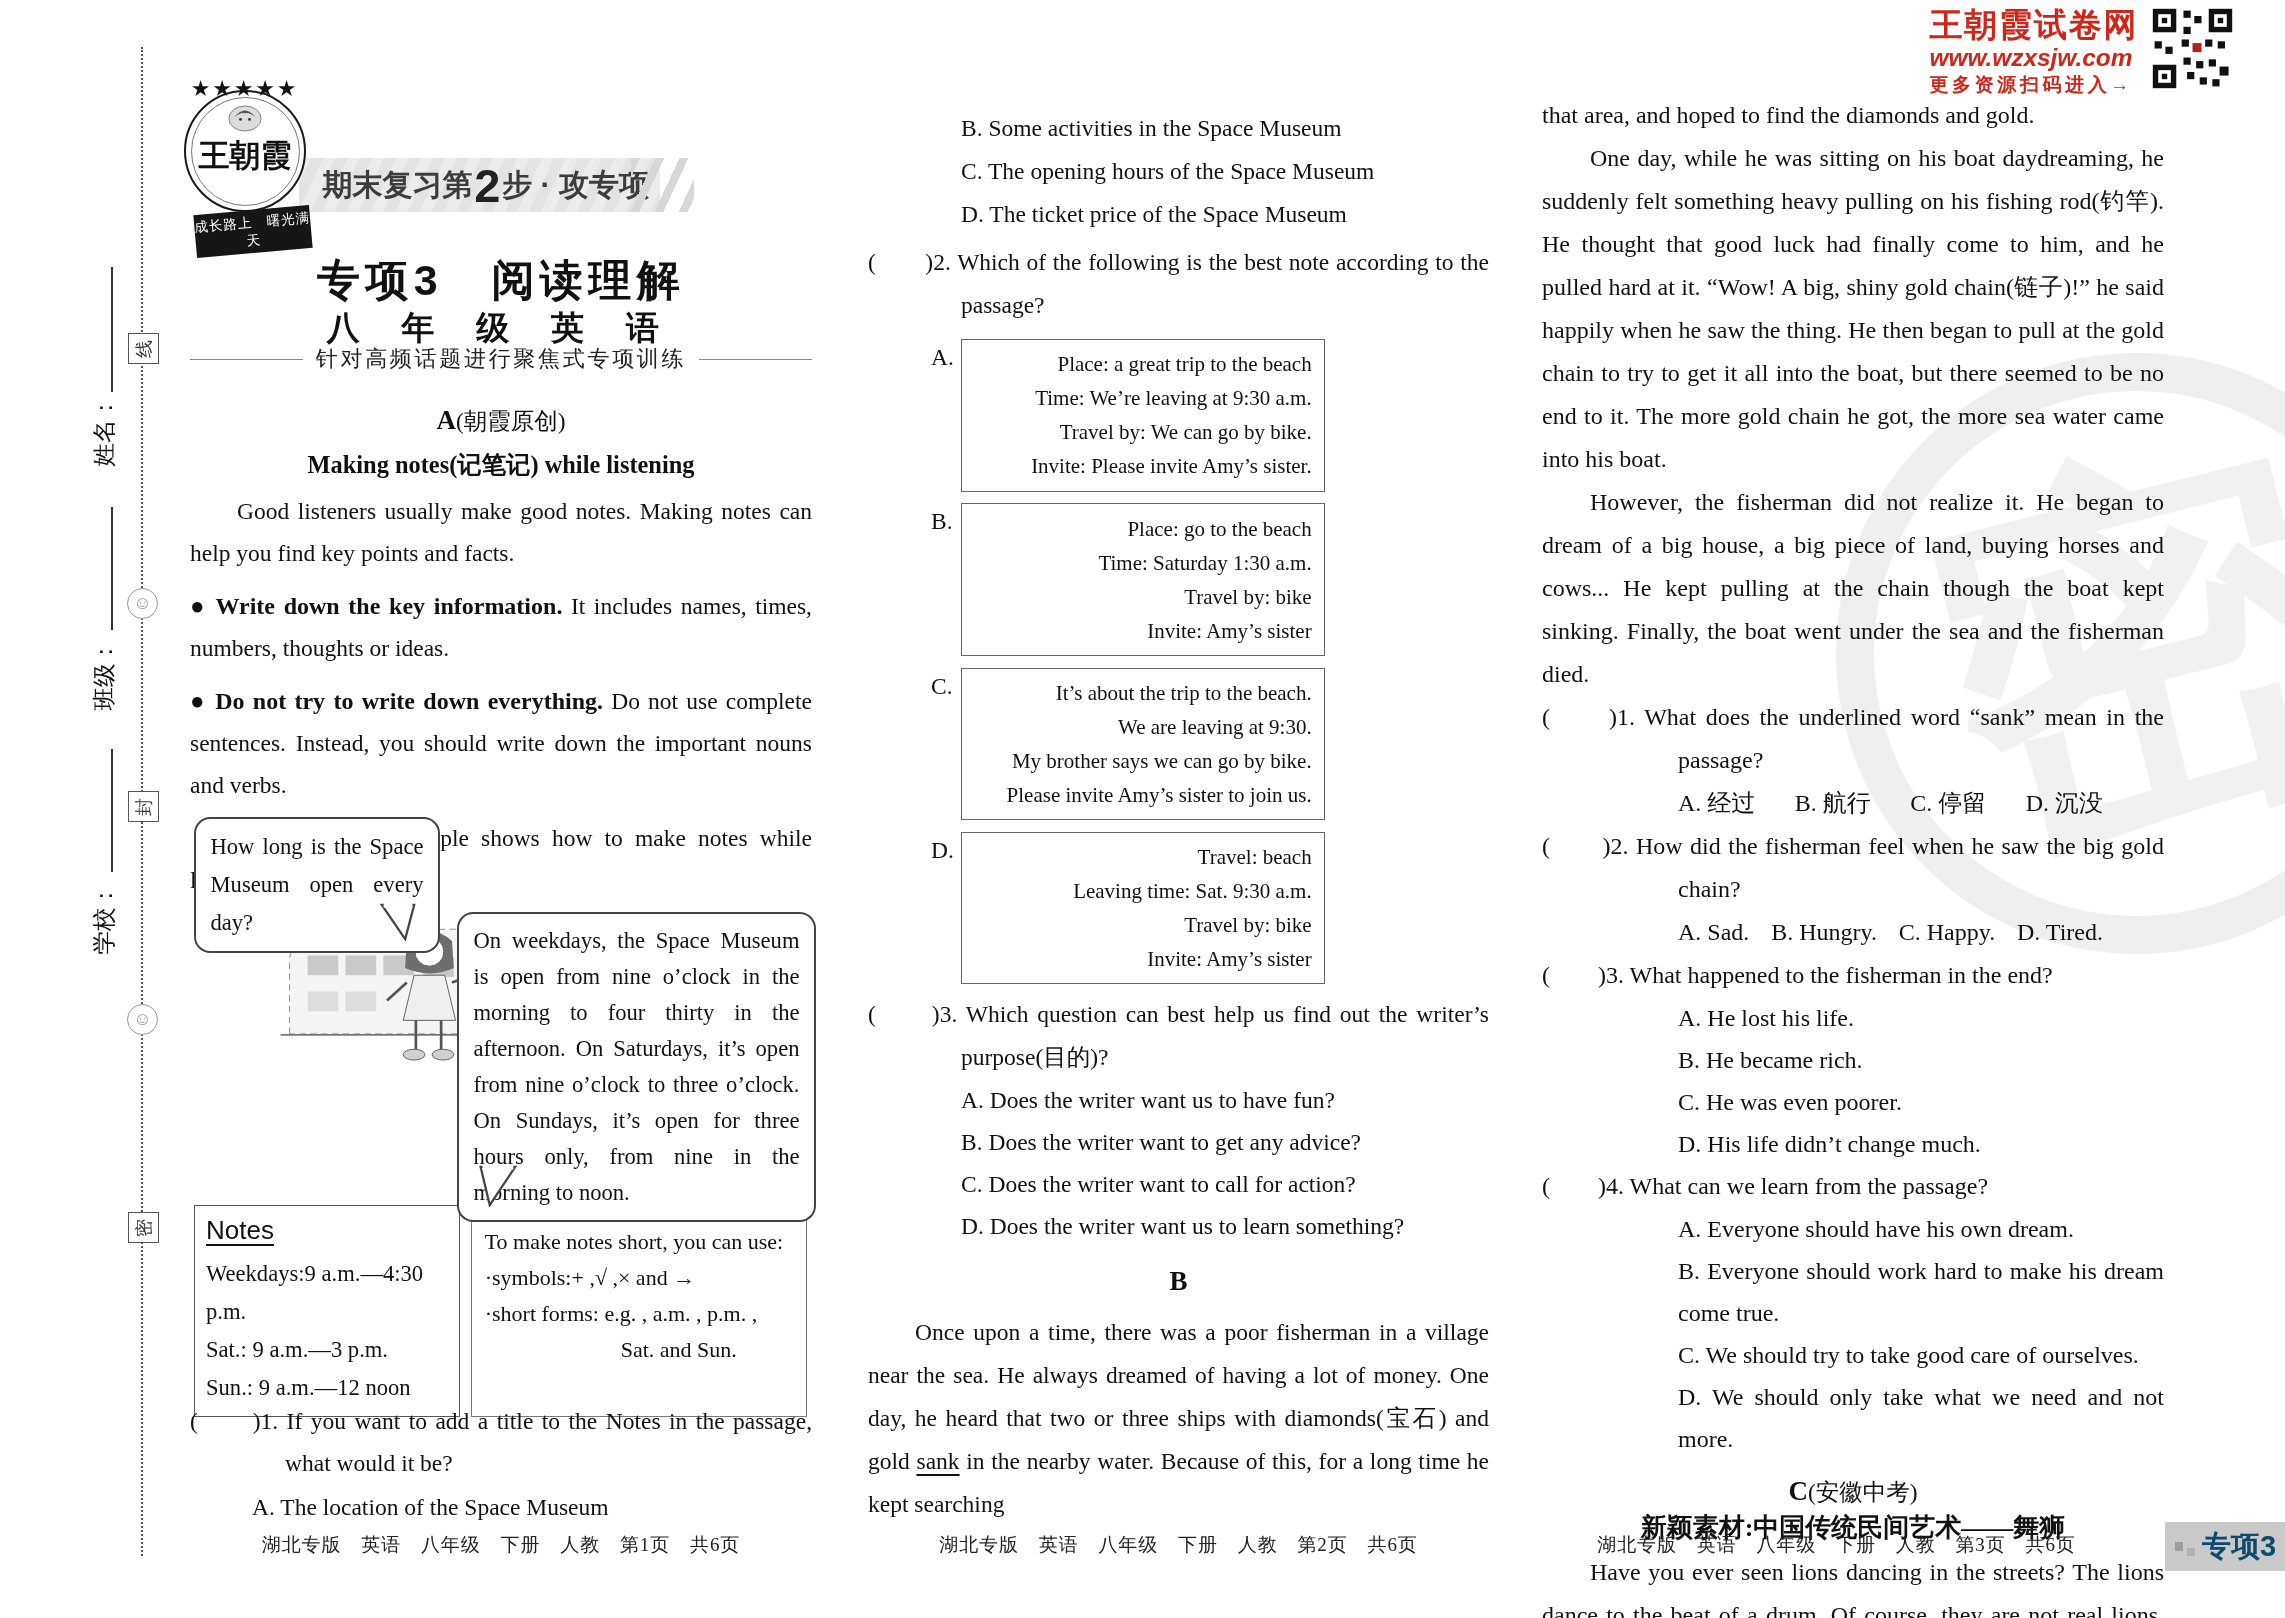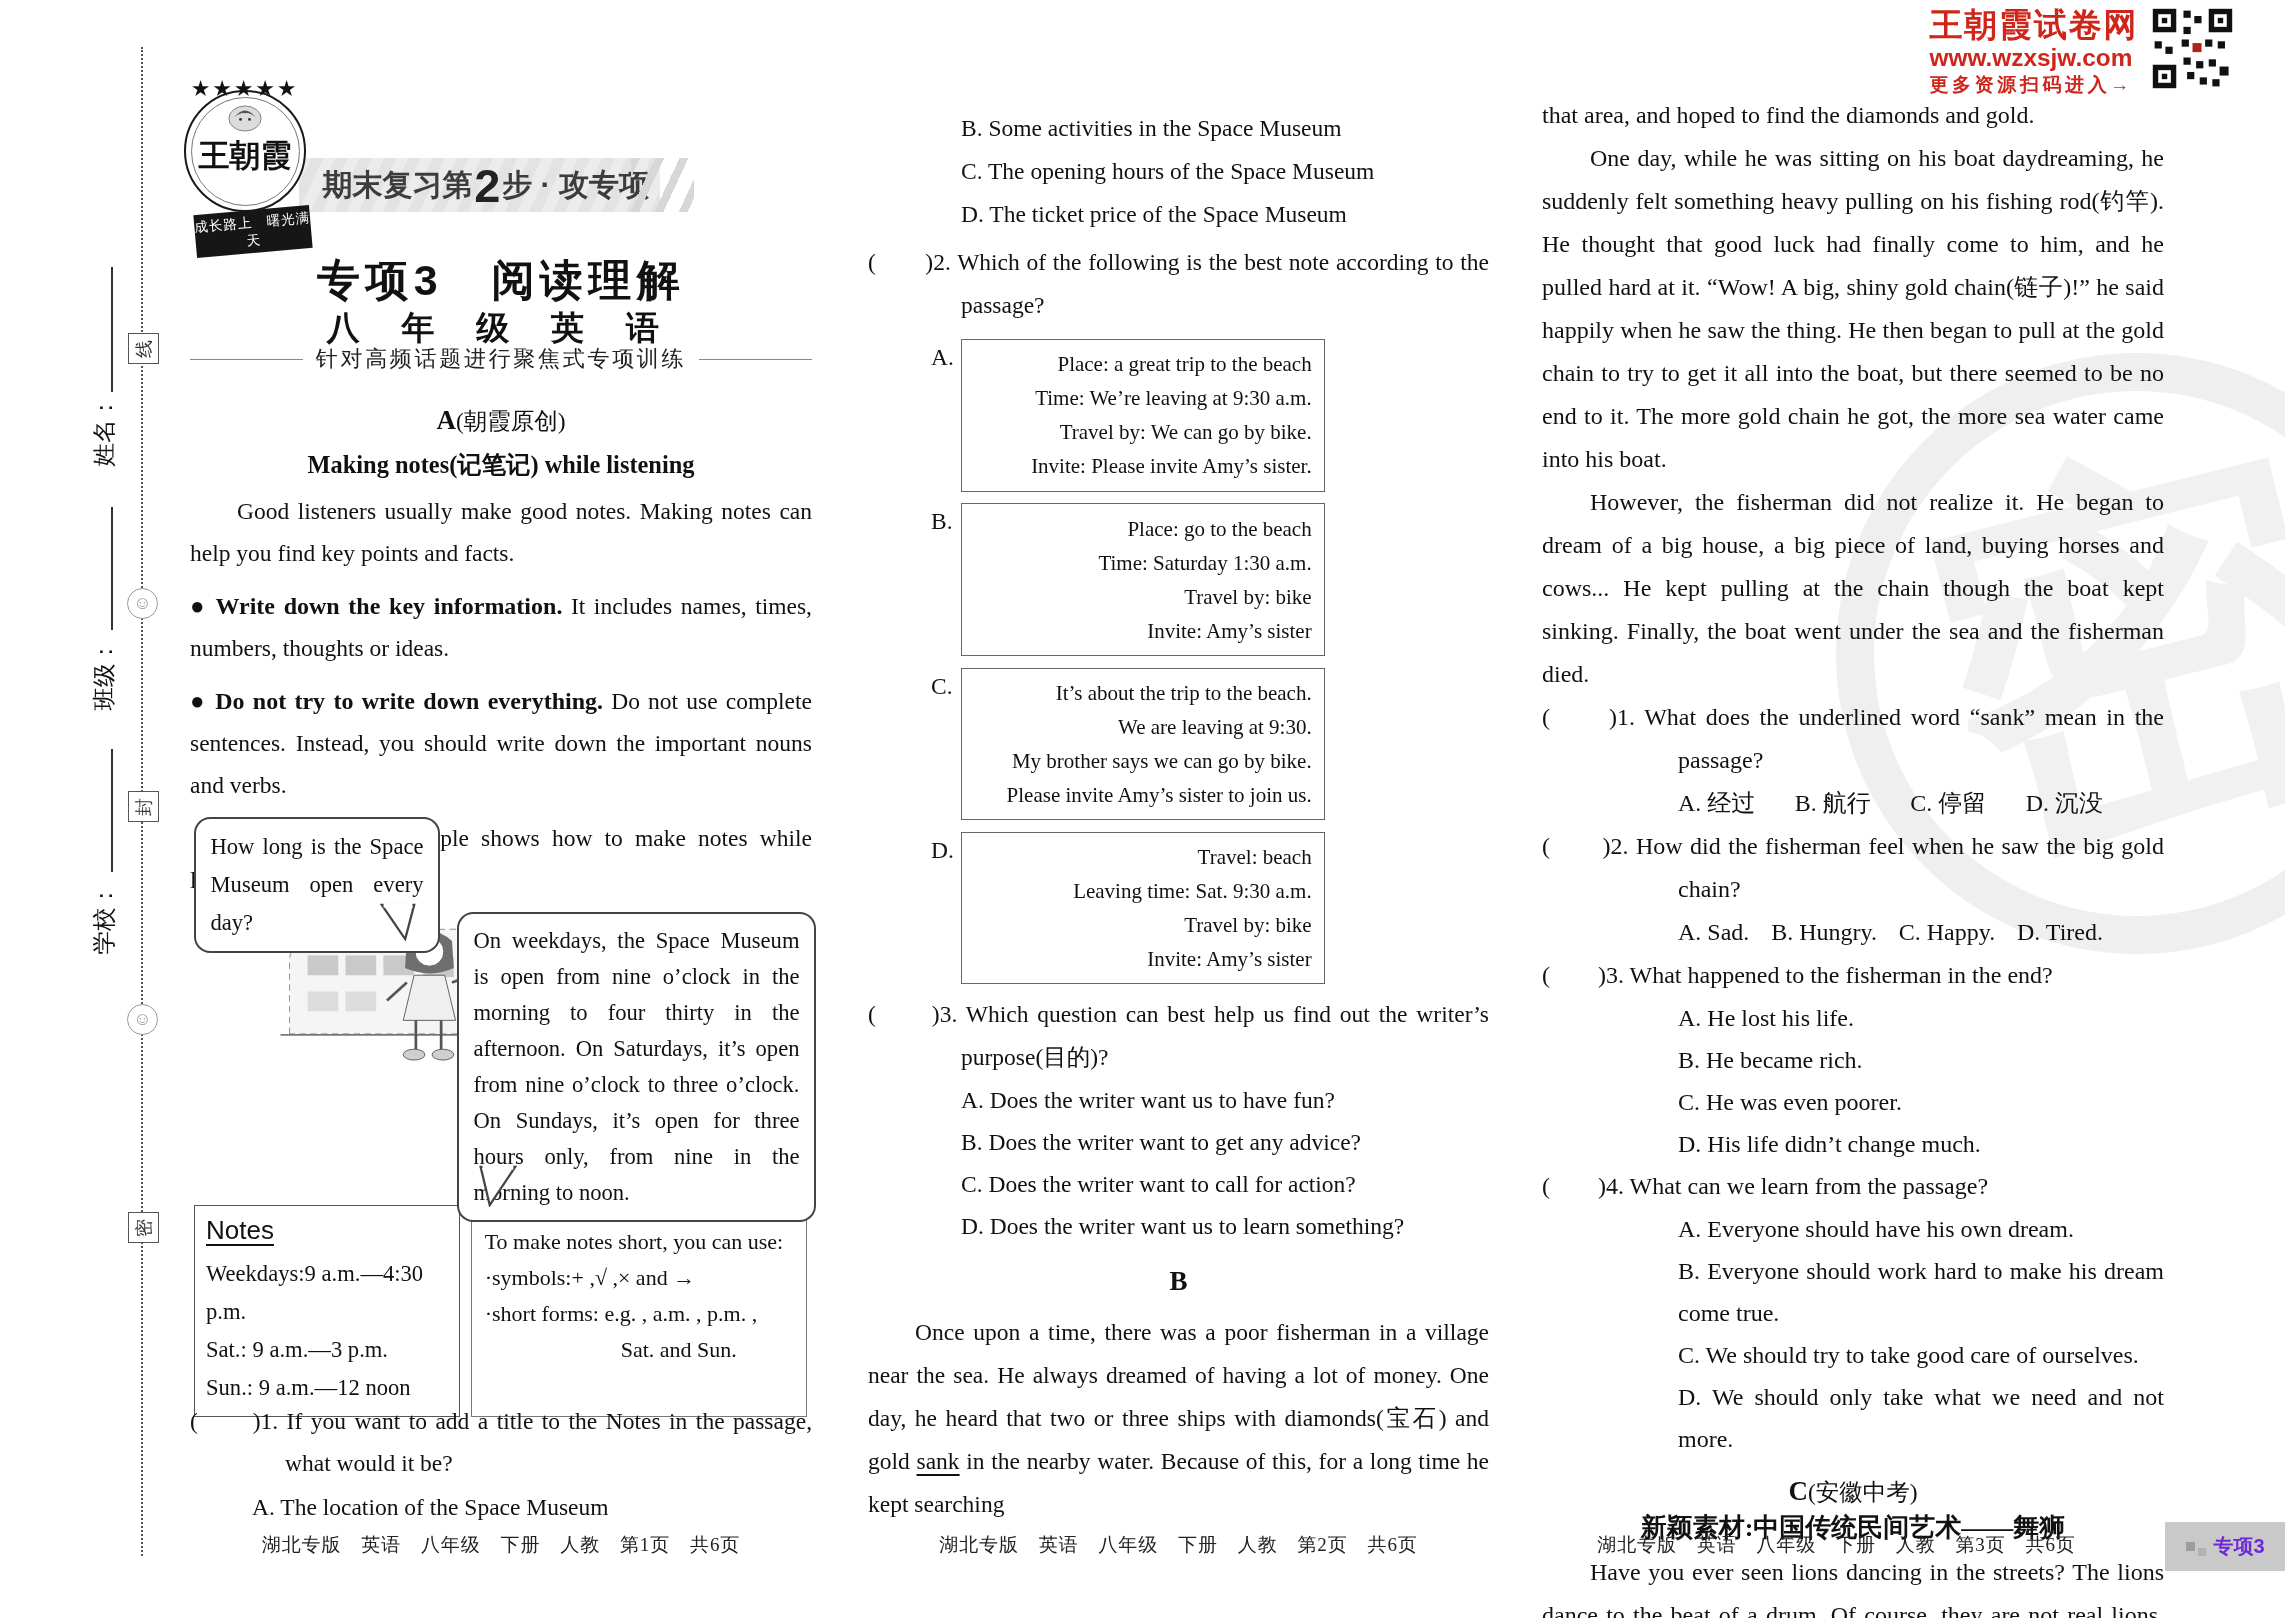--- a/index.html
+++ b/index.html
@@ -3,21 +3,21 @@
 <meta charset="utf-8">
 <style>
   html,body{margin:0;padding:0;background:#9a9a9a;}
   .page{position:relative;width:2286px;height:1618px;background:#ffffff;overflow:hidden;
         font-family:"Liberation Serif","DejaVu Serif",serif;color:#111;}
   .sans{font-family:"Liberation Sans","DejaVu Sans",sans-serif;margin-top:29px;}
   
   .masthead{position:absolute;right:52px;top:7.2px;display:flex;gap:12.7px;align-items:flex-start;}
   .masthead .txt{text-align:left;color:#cf261b;}
   .m-site{font-family:"Liberation Sans",sans-serif;font-weight:bold;font-size:33px;line-height:36px;letter-spacing:1.8px;}
-  .m-url{font-family:"Liberation Sans",sans-serif;font-weight:bold;font-size:24.4px;line-height:29px;}
+  .m-url{font-family:"Liberation Sans",sans-serif;font-weight:bold;font-size:24.4px;line-height:29px;font-style:italic;}
   .m-scan{font-family:"Liberation Sans",sans-serif;font-weight:bold;font-size:19px;line-height:25px;letter-spacing:3.6px;}
   
   .dotline{position:absolute;left:141px;top:47px;height:1509px;border-left:2.7px dotted #555;}
   .vlabel{position:absolute;font-size:23.5px;color:#111;transform:rotate(-90deg);white-space:nowrap;}
   .vline{position:absolute;left:111px;width:1.8px;background:#333;}
   .sealbox{position:absolute;left:128px;width:29px;height:29px;border:1.8px solid #555;display:flex;
            align-items:center;justify-content:center;font-size:18px;color:#333;background:#fff;}
   .sealbox span{transform:rotate(-90deg);}
   .stamp{position:absolute;left:127px;width:29px;height:29px;border:1.8px solid #999;border-radius:50%;
          color:#999;display:flex;align-items:center;justify-content:center;font-size:18px;background:#fff;}
@@ -100,21 +100,21 @@
          color:rgba(100,100,100,0.09);transform:rotate(-14deg);}
   
   .footer{position:absolute;top:1532px;font-size:19px;letter-spacing:0.9px;color:#222;white-space:nowrap;}
   .f1{left:190px;width:622px;text-align:center;}
   .f2{left:868px;width:621px;text-align:center;}
   .f3{left:1502px;width:669px;text-align:center;}
   .badge{position:absolute;right:0;top:1522px;width:121px;height:49px;background:#c9c9c9;display:flex;
          align-items:center;justify-content:center;gap:7.2px;}
   .badge .sq{width:8.1px;height:8.1px;background:#9d9d9d;}
   .badge .sq2{width:8.1px;height:8.1px;background:#b2b2b2;margin-left:-3.6px;margin-top:11px;}
-  .badge .bt{font-family:"Liberation Sans",sans-serif;font-weight:bold;font-size:20px;color:#6d28d9;}
+  .badge .bt{font-family:"Liberation Sans",sans-serif;font-weight:bold;font-size:29px;color:#0c4a6e;}
 </style>
 </head>
 <body>
 
 <div class="page">
 
   <div class="wmark">
       <span>密</span>
     </div>
 

